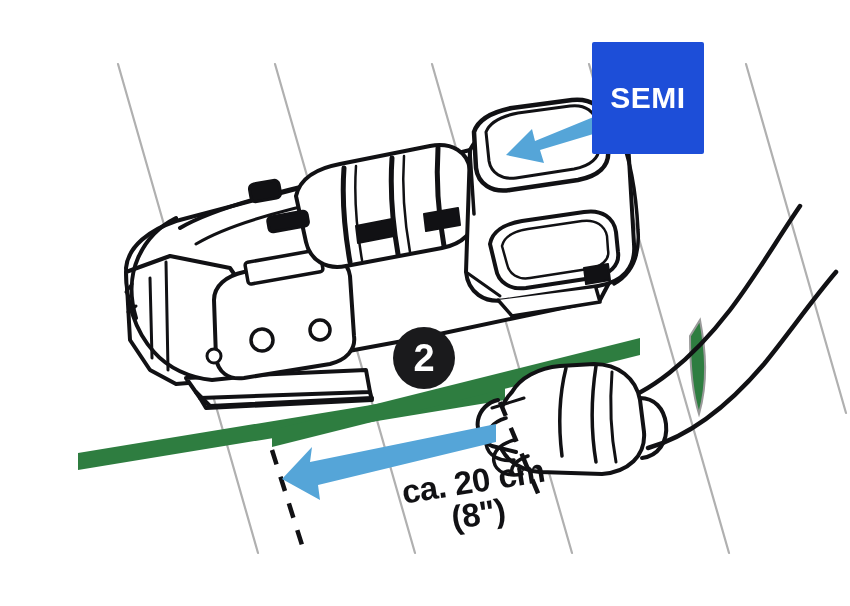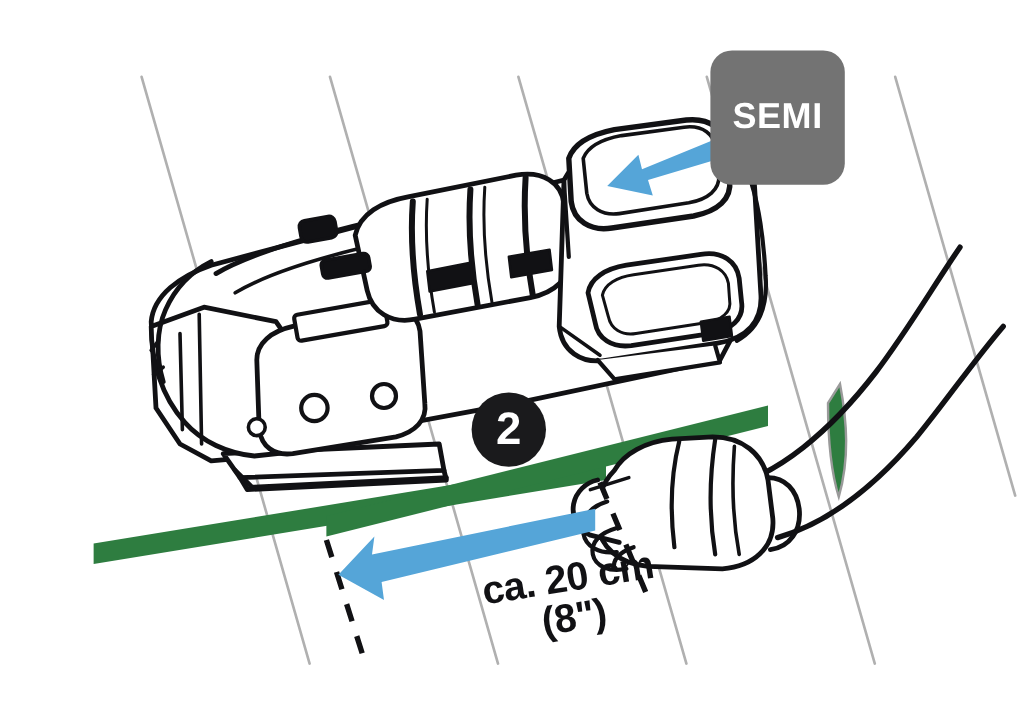--- a/index.html
+++ b/index.html
@@ -3,21 +3,21 @@
 <meta charset="utf-8">
 <style>
   html,body{margin:0;padding:0;background:#fff;}
   body{width:850px;height:606px;overflow:hidden;
        font-family:"Liberation Sans","DejaVu Sans",sans-serif;}
   #stage{position:relative;width:850px;height:606px;background:#ffffff;}
   #stage svg{position:absolute;left:0;top:0;}
 
   .badge-semi{
     position:absolute;left:592px;top:42px;width:112px;height:112px;
-    background:#737373;border-radius:18px;
+    background:#1d4ed8;border-radius:2px;
     display:flex;align-items:center;justify-content:center;
   }
   .badge-semi span{
     color:#ffffff;font-size:30px;font-weight:bold;letter-spacing:0.5px;
     font-family:"Liberation Sans","DejaVu Sans",sans-serif;
   }
 
   .badge-step{
     position:absolute;left:393px;top:327px;width:62px;height:62px;
     background:#1a1a1c;border-radius:50%;

